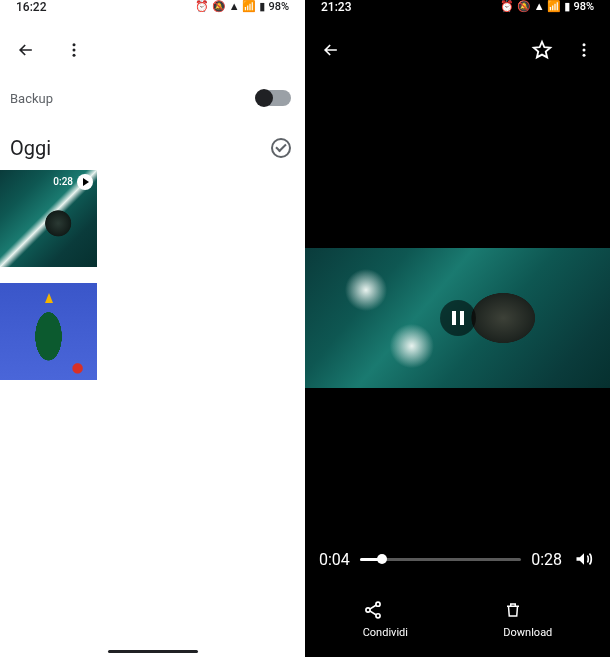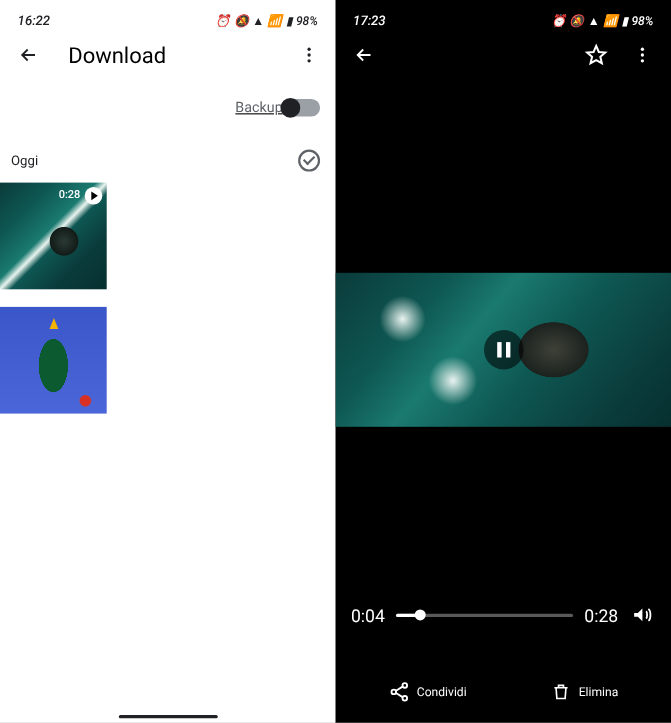--- a/index.html
+++ b/index.html
@@ -2,39 +2,39 @@
 <html><head>
 <meta charset="utf-8">
 <style>
   * { margin: 0; padding: 0; box-sizing: border-box; font-family: Roboto, Arial, sans-serif; }
   body { width: 610px; height: 657px; display: flex; background: #fff; }
   .screen { height: 657px; position: relative; overflow: hidden; }
   .screen-left { width: 305px; background: #fff; color: #000; }
   .screen-right { width: 305px; background: #000; color: #fff; }
 
   
-  .status-bar { height: 26px; display: flex; justify-content: space-between; align-items: flex-end; padding: 0 16px; font-size: 12px; font-weight: 500; font-style: italic; }
+  .status-bar { height: 26px; display: flex; justify-content: space-between; align-items: flex-start; padding: 0 16px; font-size: 12px; font-weight: 500; }
   .status-bar .icons { display: flex; gap: 3px; align-items: center; font-size: 11px; }
   .screen-left .status-bar { color: #202124; }
   .screen-right .status-bar { color: #fff; }
 
   
   .header-l { display: flex; align-items: center; padding: 12px 12px 12px 14px; gap: 24px; }
   .header-l .title { font-size: 20px; font-weight: 400; flex: 1; }
   .icon-btn { width: 24px; height: 24px; display: flex; align-items: center; justify-content: center; cursor: pointer; }
 
   
-  .backup-row { display: flex; justify-content: flex-end; align-items: center; padding: 16px 14px 18px 10px; text-decoration: underline; }
+  .backup-row { display: flex; justify-content: space-between; align-items: center; padding: 16px 14px 18px 10px; }
   .backup-row .label { font-size: 13px; color: #5f6368; }
   .toggle { width: 34px; height: 16px; background: #9aa0a6; border-radius: 10px; position: relative; cursor: pointer; }
   .toggle .knob { width: 18px; height: 18px; background: #202124; border-radius: 50%; position: absolute; top: -1px; left: -2px; }
 
   
   .date-row { display: flex; justify-content: space-between; align-items: center; padding: 12px 14px 10px 10px; }
-  .date-row .date-label { font-size: 12px; color: #202124; }
+  .date-row .date-label { font-size: 20px; color: #202124; }
   .check-circle { width: 20px; height: 20px; border: 2px solid #5f6368; border-radius: 50%; display: flex; align-items: center; justify-content: center; cursor: pointer; }
   .check-circle::after { content: ""; width: 8px; height: 4px; border-left: 2px solid #5f6368; border-bottom: 2px solid #5f6368; transform: rotate(-45deg) translate(1px,-1px); }
 
   
   .thumb-row { padding: 0 0 12px 0; }
   .thumb { width: 97px; height: 97px; position: relative; display: inline-block; cursor: pointer; overflow: hidden; }
   .thumb-ocean {
     background:
       radial-gradient(circle at 60% 55%, #2b3a34 0%, #121b18 16%, transparent 17%),
       linear-gradient(135deg, #0a3b3b 0%, #0e5752 25%, #1a7a70 45%, #e9f3ef 50%, #0e5752 55%, #0a3b3b 75%, #06302f 100%);
@@ -75,21 +75,21 @@
   }
   .video-area .pause-btn .bar { width: 4px; height: 14px; background: #fff; }
 
   
   .playback-row { position: absolute; bottom: 86px; left: 0; width: 100%; padding: 0 14px; display: flex; align-items: center; gap: 10px; font-size: 16px; color: #fff; }
   .seekbar { flex: 1; height: 3px; background: rgba(255,255,255,0.35); border-radius: 2px; position: relative; cursor: pointer; }
   .seekbar .fill { position: absolute; left: 0; top: 0; height: 100%; background: #fff; border-radius: 2px; width: 14%; }
   .seekbar .handle { position: absolute; top: 50%; left: 14%; transform: translate(-50%,-50%); width: 10px; height: 10px; background: #fff; border-radius: 50%; }
 
   .action-row { position: absolute; bottom: 18px; left: 0; width: 100%; display: flex; justify-content: space-around; padding: 0 10px; }
-  .action-btn { display: flex; flex-direction: row; align-items: center; gap: 6px; cursor: pointer; color: #fff; }
+  .action-btn { display: flex; flex-direction: column; gap: 6px; cursor: pointer; color: #fff; }
   .action-btn .lbl { font-size: 11px; }
   .action-btn .ic { width: 20px; height: 20px; display: flex; align-items: center; justify-content: center; }
 
   svg { display: block; }
 </style>
 </head>
 <body>
 
 <div class="screen screen-left">
   <div class="status-bar">
@@ -103,21 +103,20 @@
       <span>98%</span>
     </span>
   </div>
 
   <div class="header-l">
     <div class="icon-btn">
       <svg width="20" height="20" viewBox="0 0 24 24" fill="none" stroke="#202124" stroke-width="2">
           <path d="M19 12H5M11 18l-6-6 6-6"></path>
         </svg>
     </div>
-    <div class="title">Download</div>
     <div class="icon-btn">
       <svg width="18" height="18" viewBox="0 0 24 24" fill="#202124">
           <circle cx="12" cy="5" r="2"></circle>
           <circle cx="12" cy="12" r="2"></circle>
           <circle cx="12" cy="19" r="2"></circle>
         </svg>
     </div>
   </div>
 
   <div class="backup-row">
@@ -140,21 +139,21 @@
 
   <div class="thumb-row">
     <div class="thumb thumb-tree"></div>
   </div>
 
   <div class="nav-ind"></div>
 </div>
 
 <div class="screen screen-right">
   <div class="status-bar">
-    <span>17:23</span>
+    <span>21:23</span>
     <span class="icons">
       <span>⏰</span>
       <span>🔕</span>
       <span>▲</span>
       <span>📶</span>
       <span>▮</span>
       <span>98%</span>
     </span>
   </div>
 
@@ -213,16 +212,16 @@
           </svg>
       </div>
       <span class="lbl">Condividi</span>
     </div>
     <div class="action-btn">
       <div class="ic">
         <svg width="18" height="20" viewBox="0 0 24 24" fill="none" stroke="#fff" stroke-width="2">
             <path d="M4 7h16M9 7V4h6v3M6 7l1 13h10l1-13"></path>
           </svg>
       </div>
-      <span class="lbl">Elimina</span>
+      <span class="lbl">Download</span>
     </div>
   </div>
 </div>
 
 </body></html>

